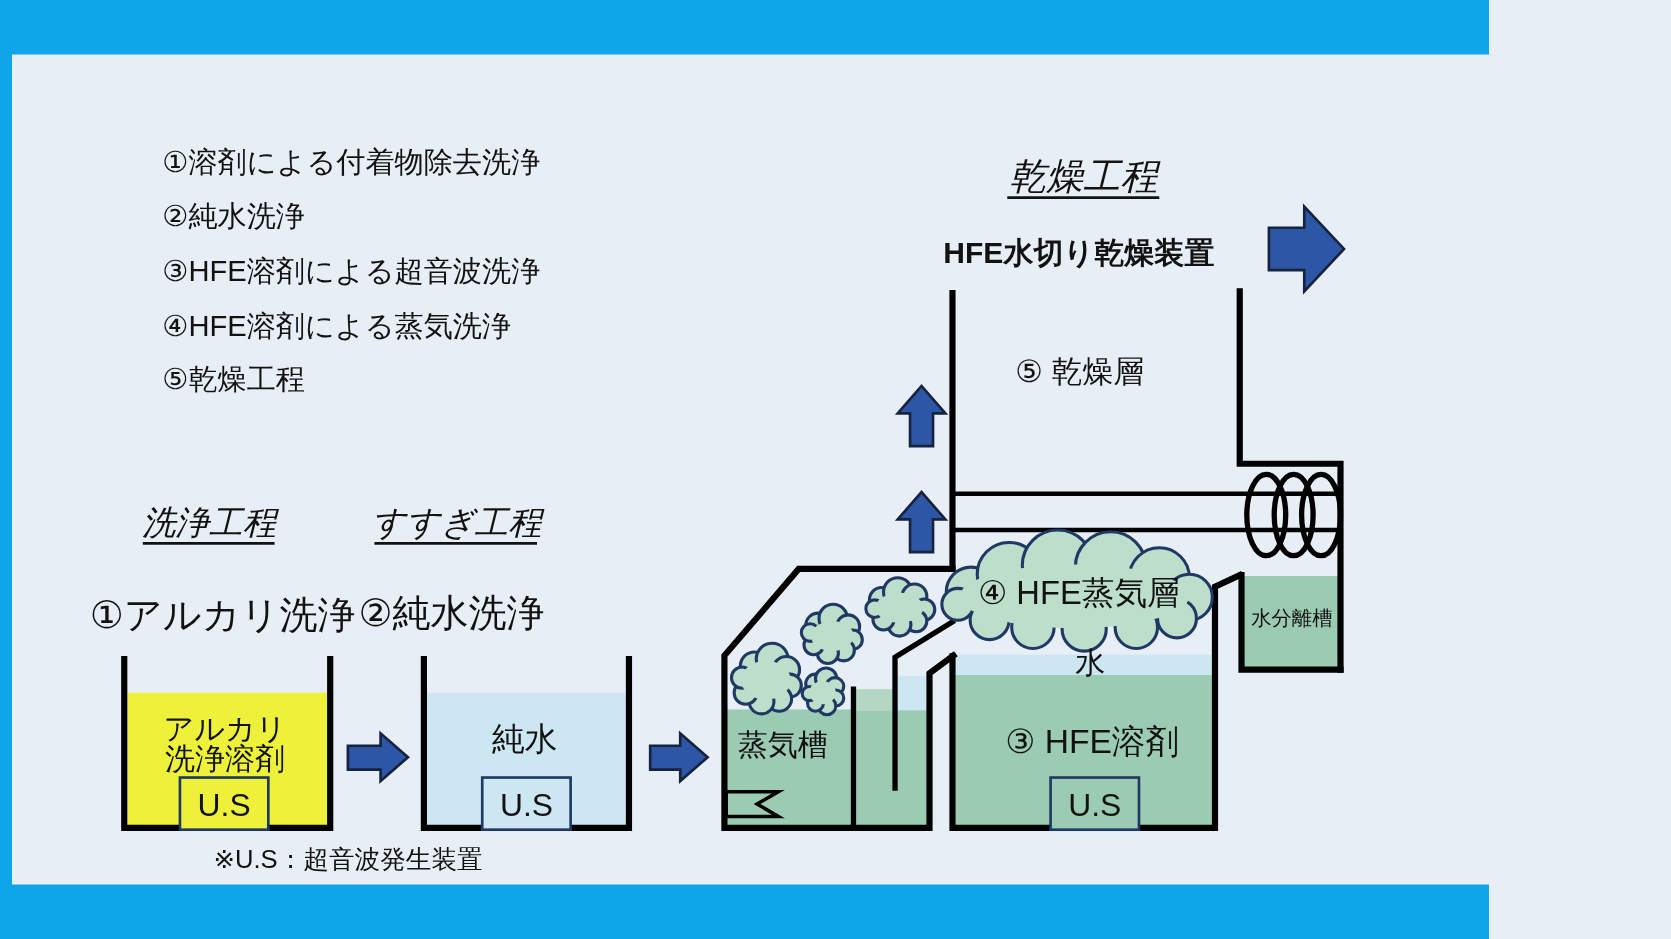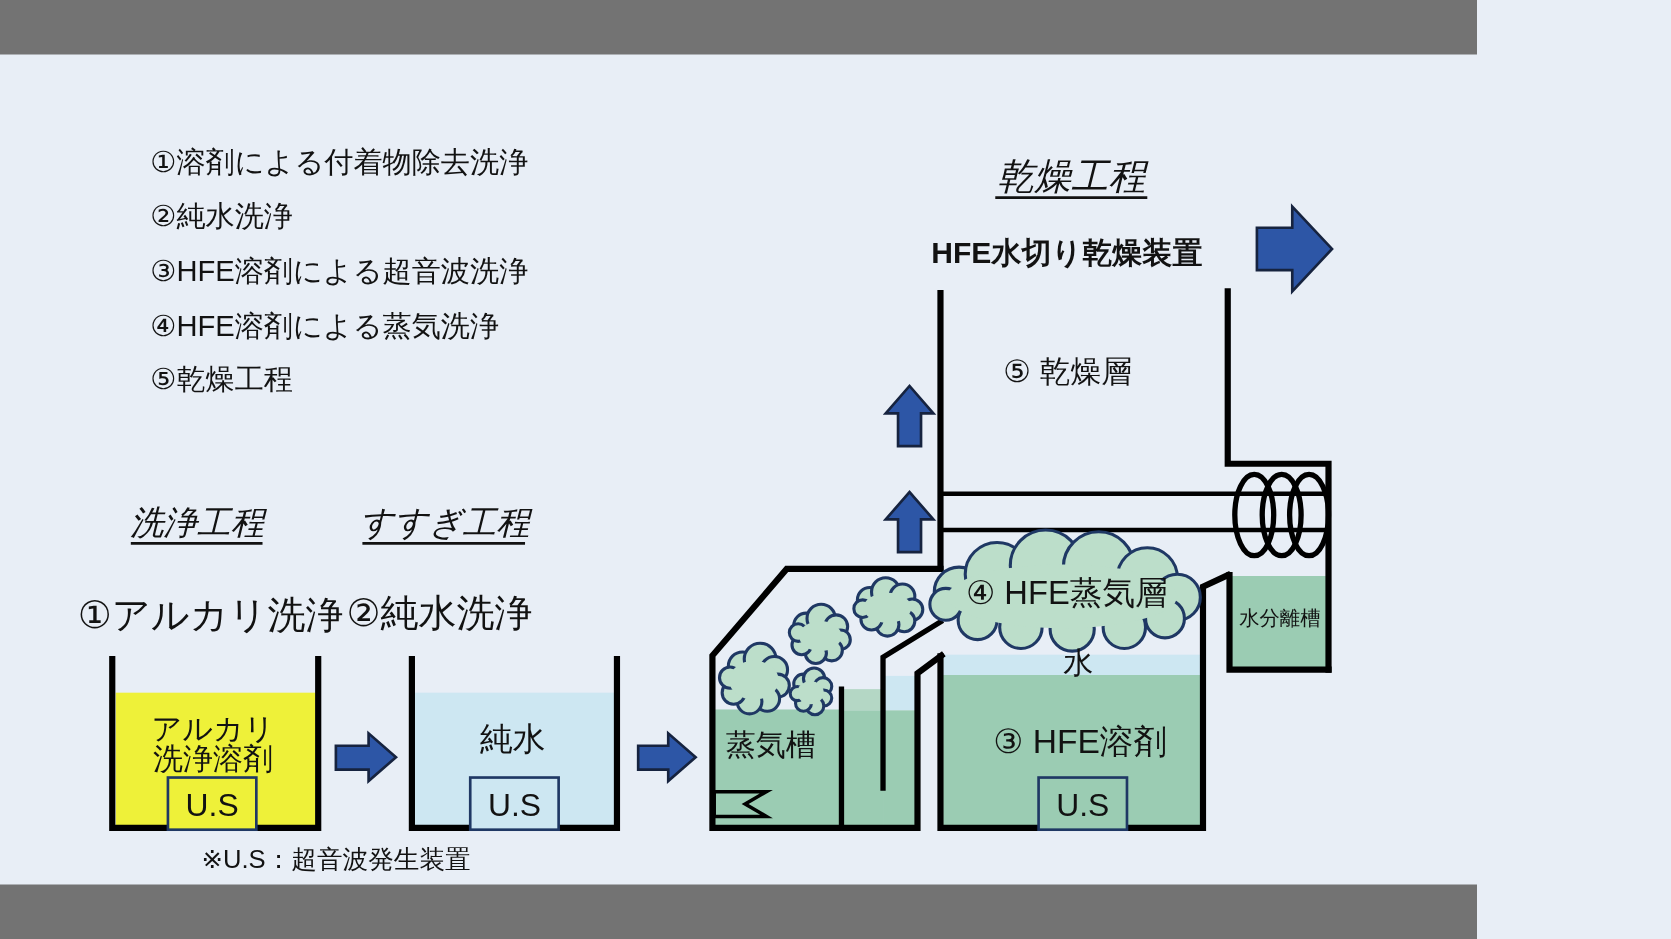--- a/index.html
+++ b/index.html
@@ -1,16 +1,16 @@
 <!DOCTYPE html>
 <html><head>
 <meta charset="utf-8">
 <style>
   html,body { margin:0; padding:0; background:#e8eef6; }
-  .stage { position:relative; width:1477px; height:939px; background:#737373; overflow:hidden; }
+  .stage { position:relative; width:1477px; height:939px; background:#0ea5e9; overflow:hidden;padding-left:12px; }
   svg { display:block; width:100%; height:100%; }
   text {
     font-family:"Liberation Sans","DejaVu Sans",sans-serif;
     fill:#121212;
   }
   .wall   { fill:none; stroke:#000; stroke-width:7; stroke-linecap:square; stroke-linejoin:miter; }
   .inner  { fill:none; stroke:#000; stroke-width:6; stroke-linecap:square; }
   .pipe   { fill:none; stroke:#000; stroke-width:5; stroke-linecap:square; }
   .coil   { fill:none; stroke:#000; stroke-width:6; }
   .usbox  { stroke:#1f3864; stroke-width:3; }

